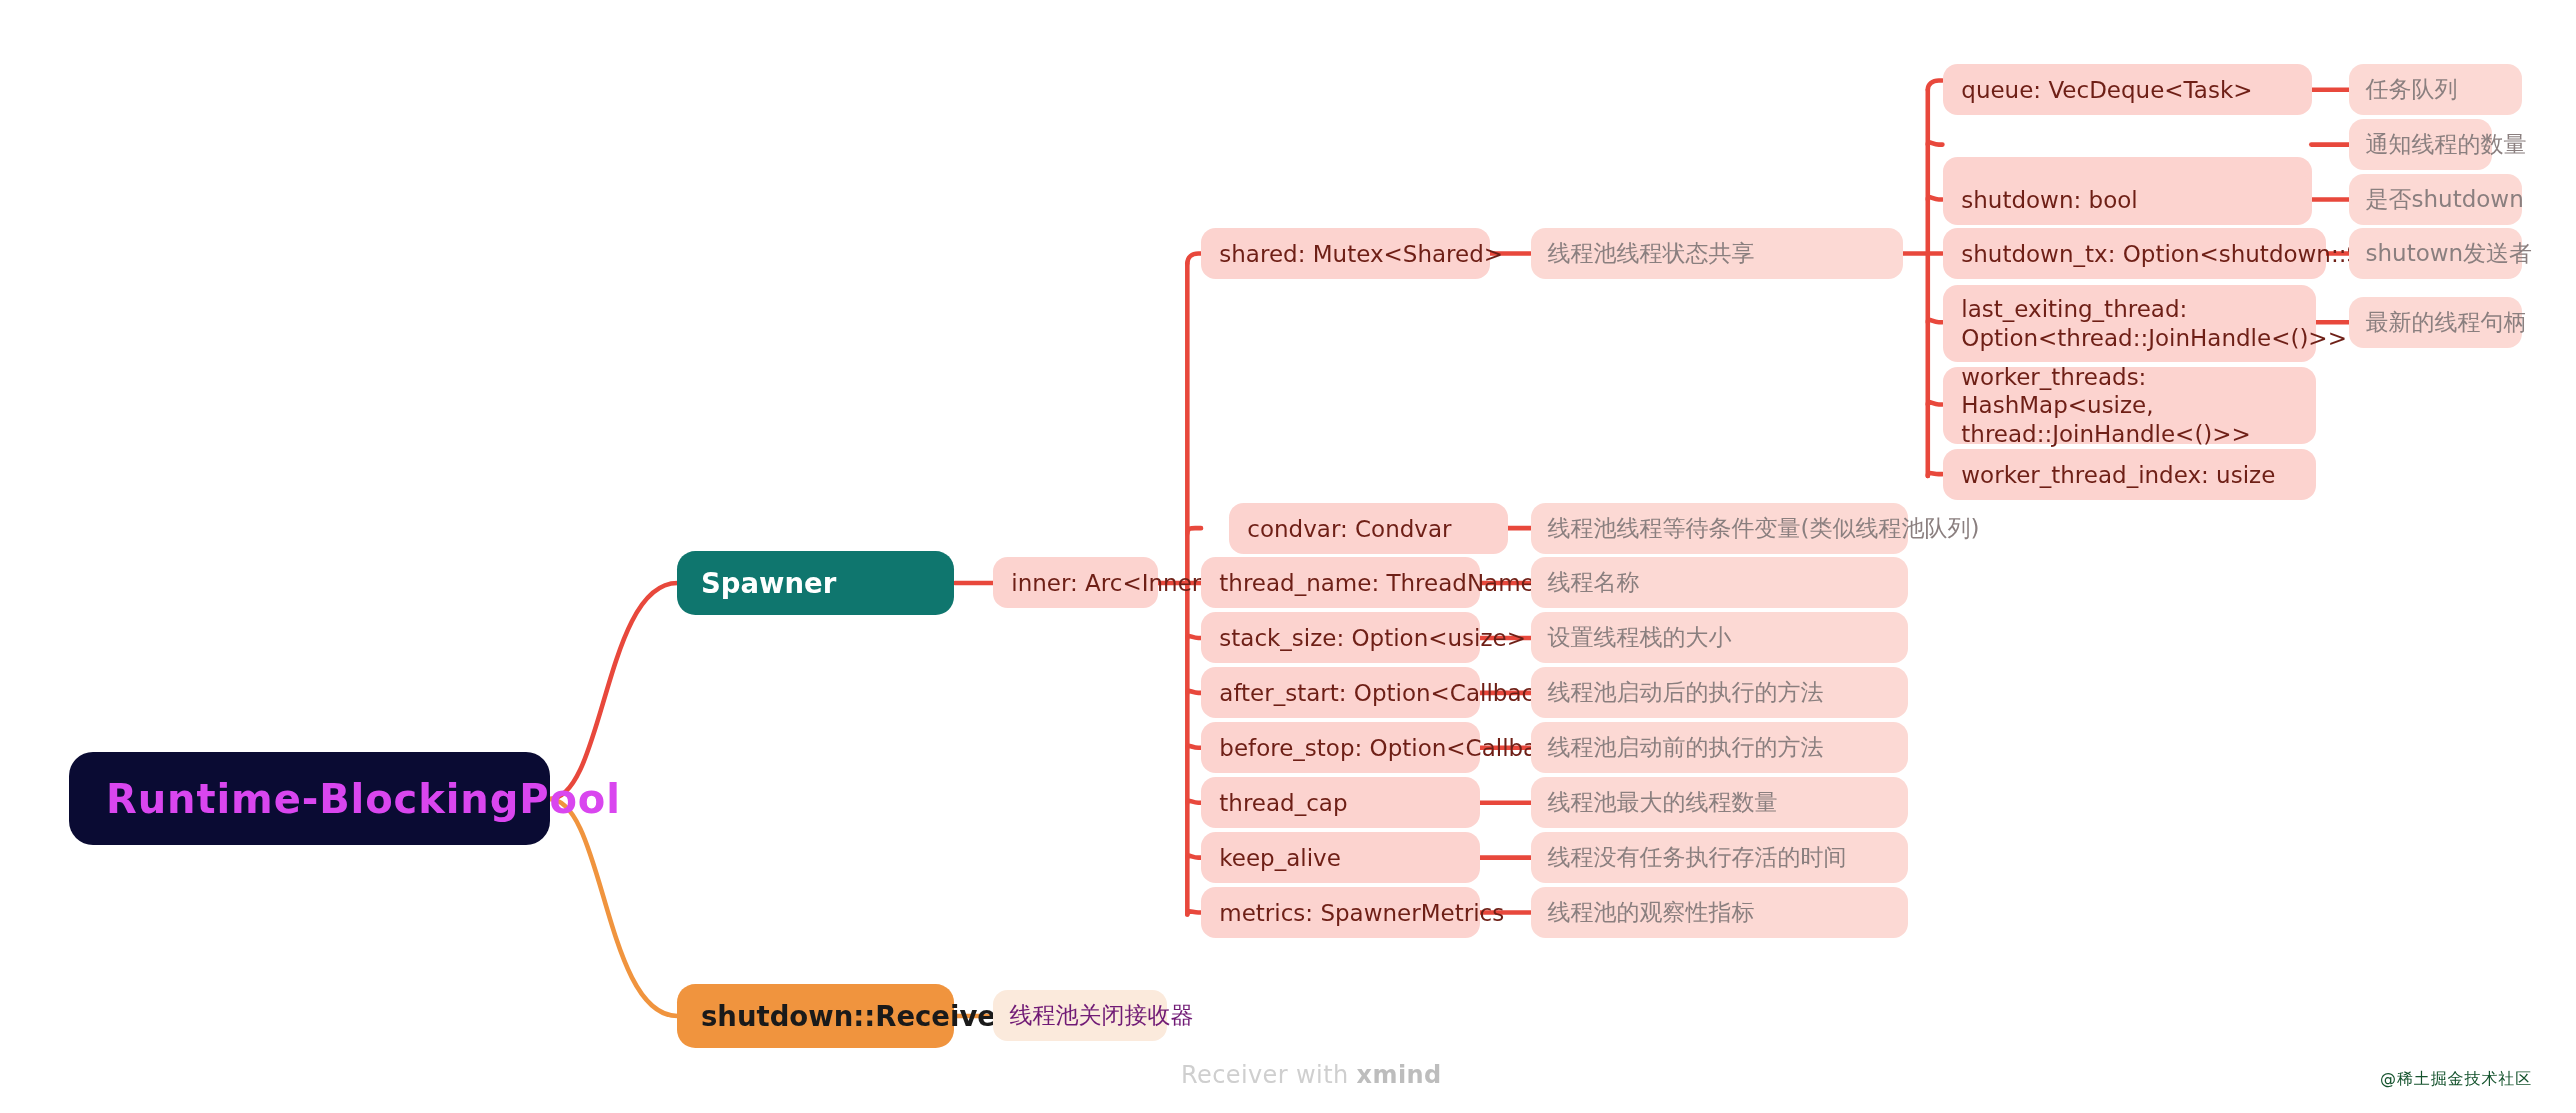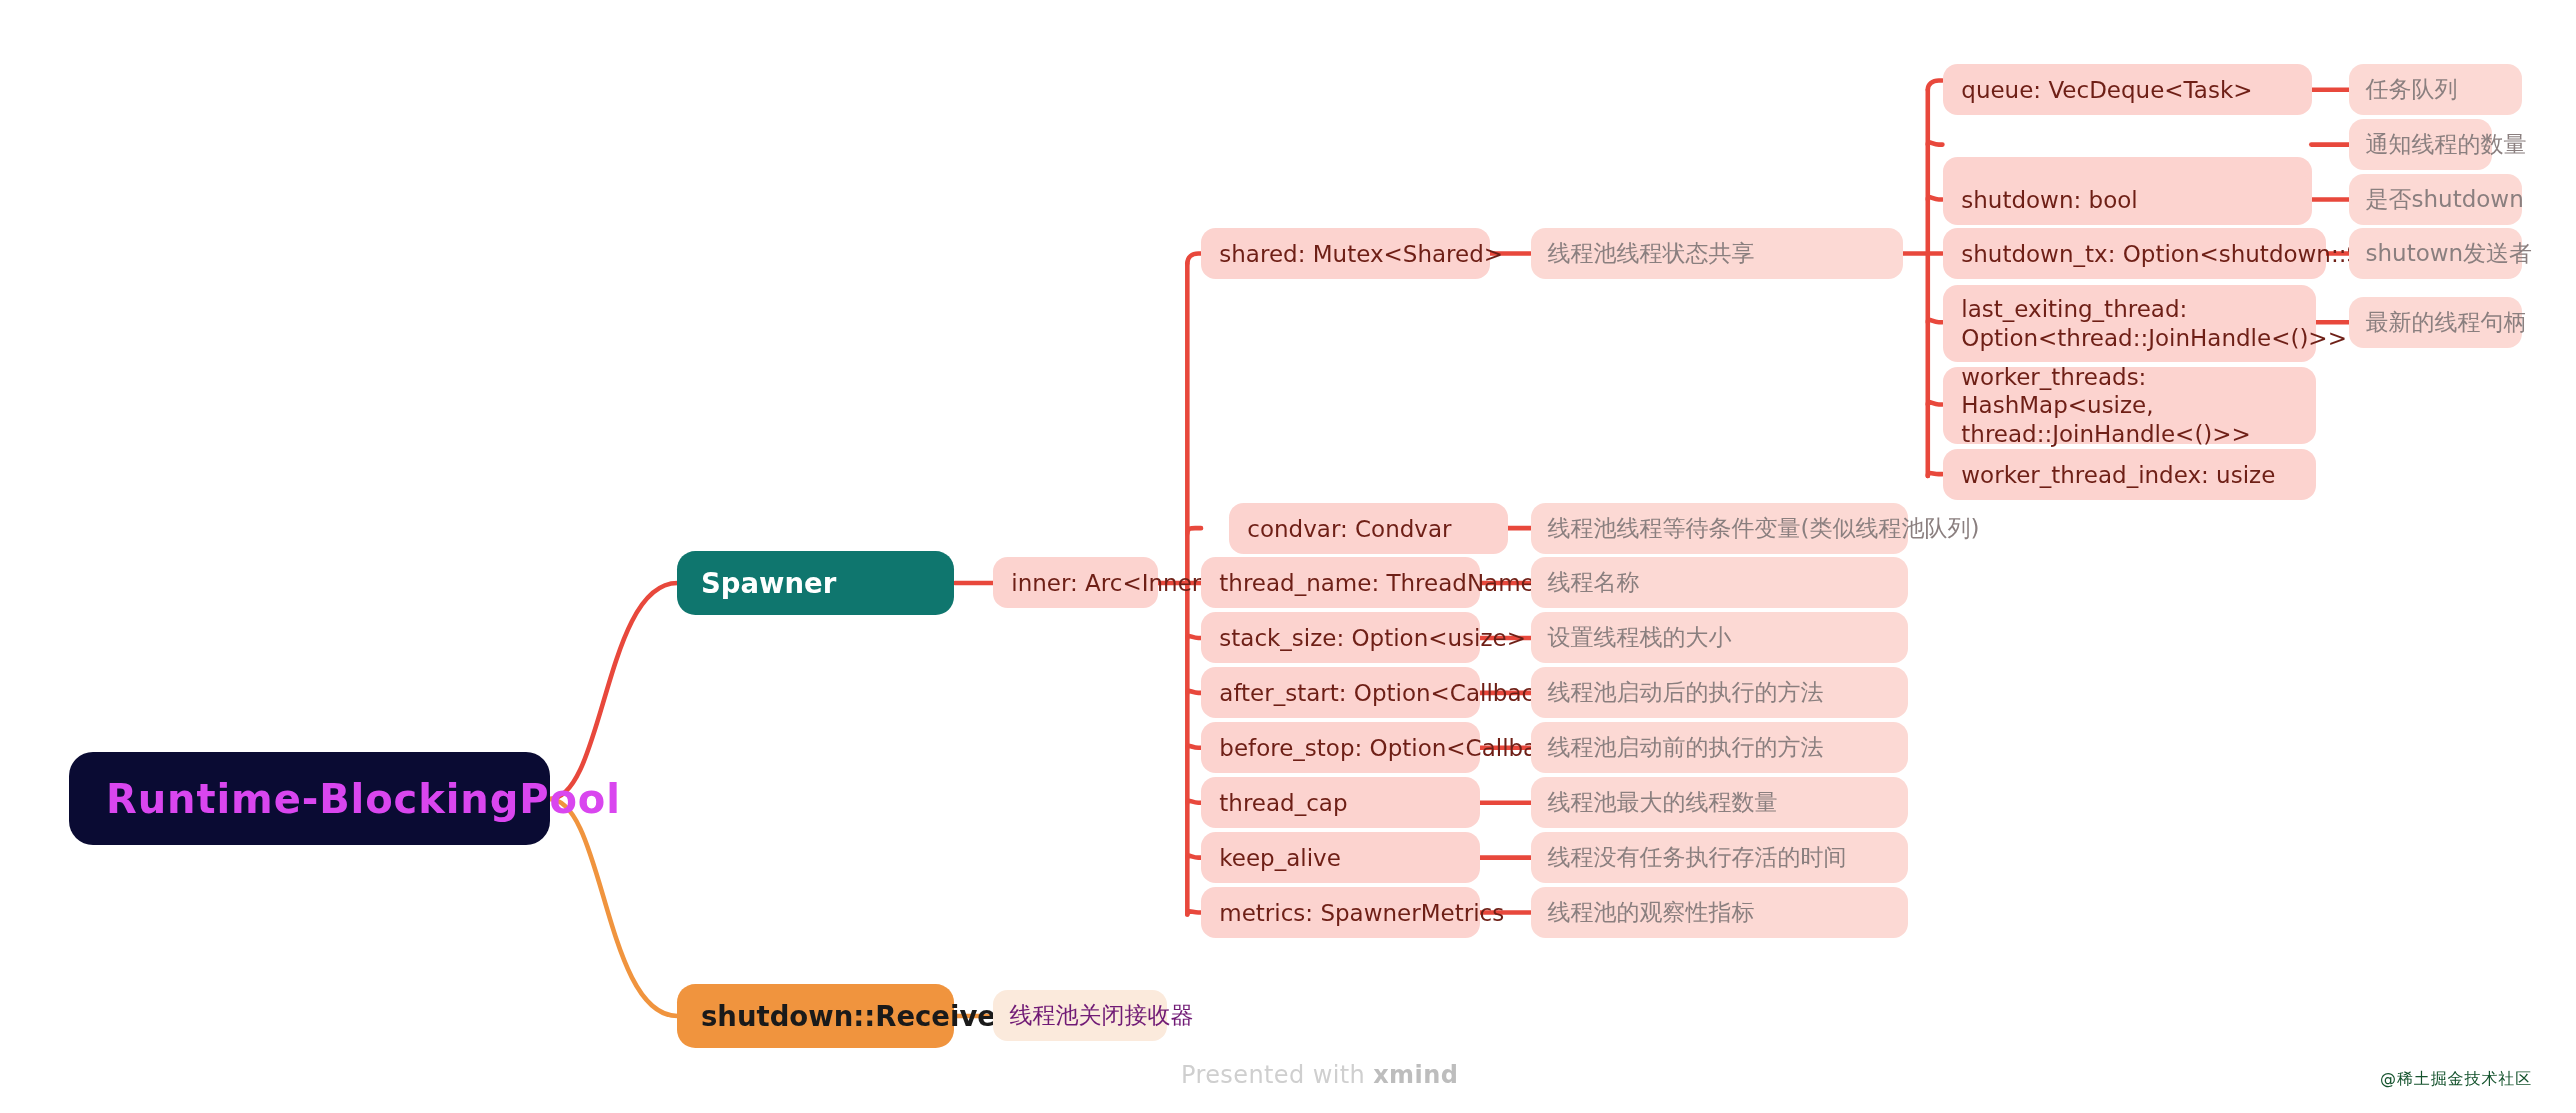--- a/index.html
+++ b/index.html
@@ -228,21 +228,21 @@
 
   <div class="node pink wrap" style="left:1943px;top:367px;width:373px;height:77px;">
     <span>worker_threads: HashMap&lt;usize, thread::JoinHandle&lt;()&gt;&gt;</span>
   </div>
 
   <div class="node pink" style="left:1943px;top:449px;width:373px;height:51px;">
     <span>worker_thread_index: usize</span>
   </div>
 
   <div class="footer">
-    <span>Presented with</span>
+    <span>Receiver with</span>
     <b>xmind</b>
   </div>
 
   <div class="watermark">
     <span>@稀土掘金技术社区</span>
   </div>
 
 </div>
 
 

